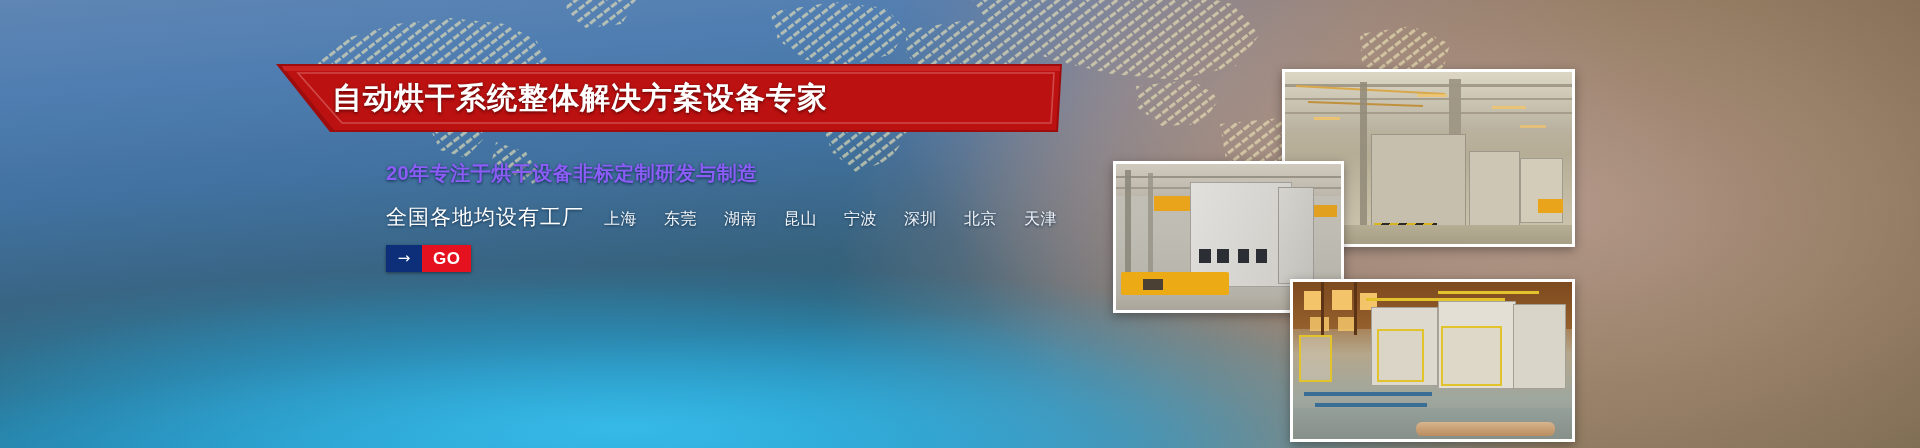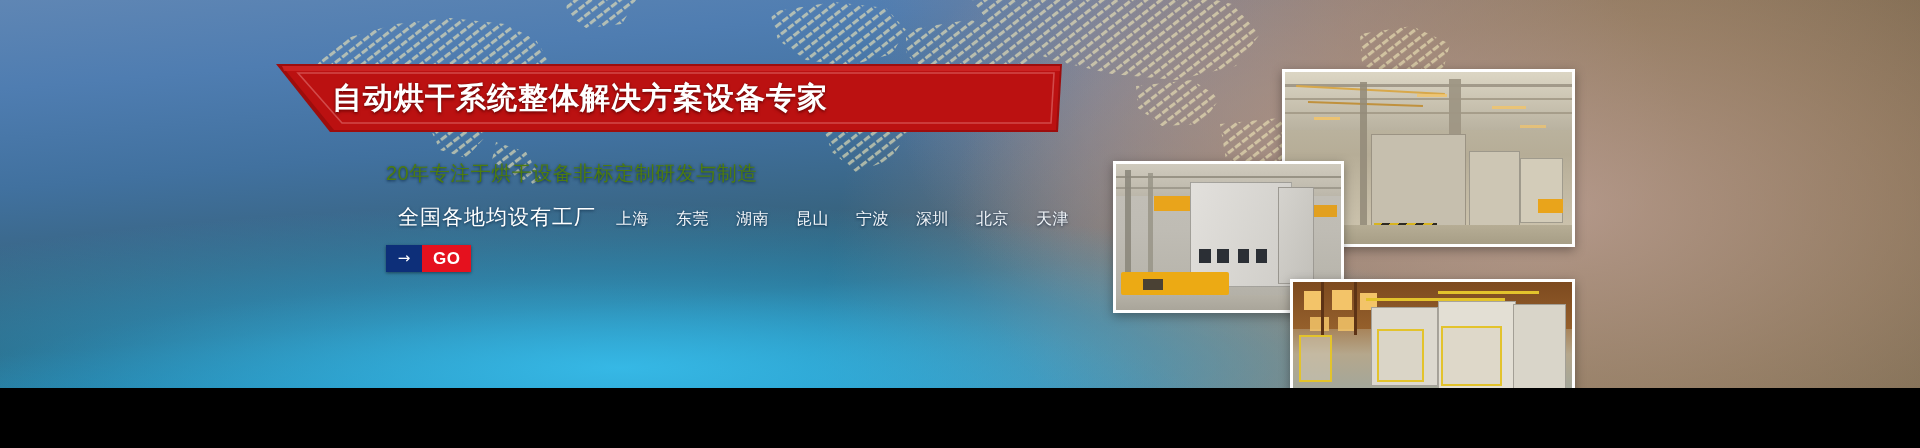--- a/index.html
+++ b/index.html
@@ -1,20 +1,20 @@
 <!DOCTYPE html>
 <html><head>
 <meta charset="utf-8">
 <style>
   * { margin:0; padding:0; box-sizing:border-box; }
   html,body { width:1920px; height:448px; overflow:hidden; background:#000; }
 
   .banner{
     position:relative;
-    width:1920px; height:388px;
+    width:1920px; height:448px;
     overflow:hidden;
     font-family:"Liberation Sans","DejaVu Sans",sans-serif;
   }
 
   
   .bg-base{
     position:absolute; inset:0;
     background:
       
       radial-gradient(ellipse 1100px 330px at 560px 520px, rgba(41,175,226,0.95) 0%, rgba(36,150,200,0.55) 40%, rgba(30,110,160,0.0) 72%),
@@ -68,29 +68,29 @@
     color:#ffffff;
     font-size:30px; font-weight:bold; letter-spacing:1px;
     text-shadow:0 2px 3px rgba(90,0,0,.65), 0 0 2px rgba(0,0,0,.35);
     white-space:nowrap;
   }
 
   
   .copy{ position:absolute; left:386px; top:160px; width:760px; }
 
   .line-sub{
-    font-size:20px; font-weight:normal; color:#4d7c0f;
+    font-size:20px; font-weight:bold; color:#8b5cf6;
     letter-spacing:.5px; white-space:nowrap;
     text-shadow:0 1px 3px rgba(0,28,55,.8);
     margin-bottom:16px;
   }
 
   .line-factory{
     display:flex; align-items:baseline; gap:20px;
-    white-space:nowrap; margin-bottom:14px;margin-left:12px;
+    white-space:nowrap; margin-bottom:14px;
   }
   .line-factory .lead{
     font-size:21px; color:#ffffff; letter-spacing:1px;
     text-shadow:0 1px 3px rgba(0,28,55,.75);
   }
   .cities{ display:flex; gap:27px; }
   .cities span{
     font-size:16px; color:#f2f6fa; letter-spacing:.5px;
     text-shadow:0 1px 3px rgba(0,28,55,.8);
   }

